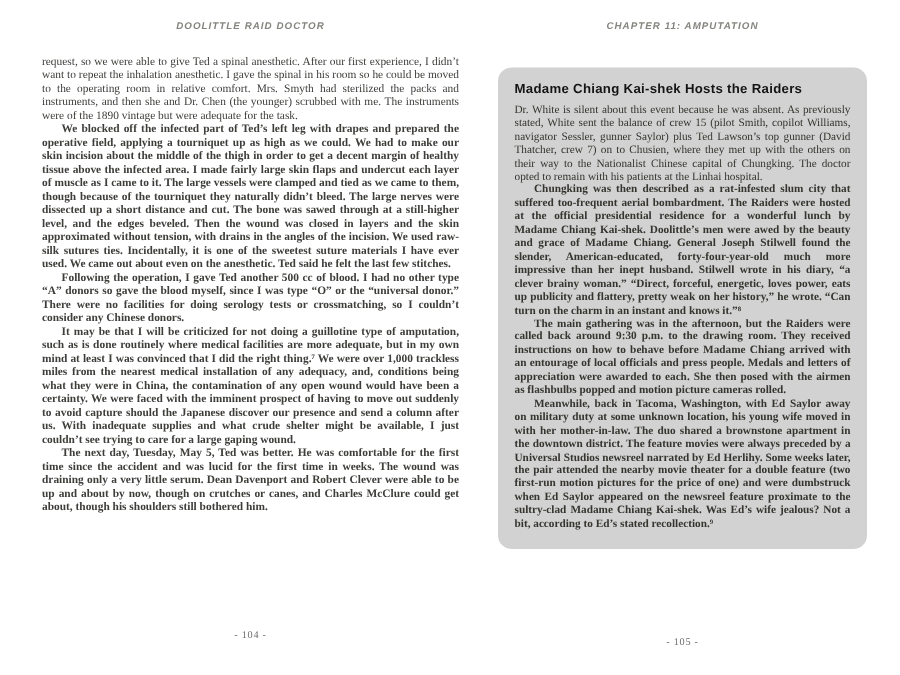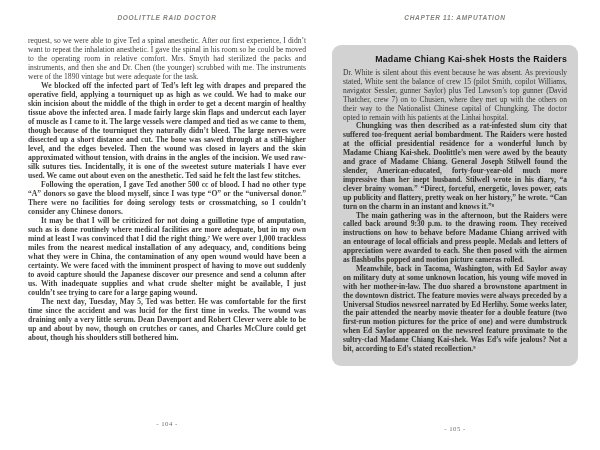--- a/index.html
+++ b/index.html
@@ -41,21 +41,21 @@
   .sidebar-box {
     position: absolute;
     top: 45px; left: 0; right: 0;
     background: var(--box_bg, #d2d2d2);
     border-radius: 9px;
     padding: 9px 11px 12px 11px;
     box-sizing: border-box;
     min-height: 317px;
   }
   .box-title {
-    text-align: right;
+    text-align: left;
     font-family: "Liberation Sans", "DejaVu Sans", sans-serif;
     font-weight: bold;
     font-size: 8.8px;
     letter-spacing: 0.2px;
     color: #141414;
     margin: 0 0 5px 0;
   }
   .sidebar-box p {
     font-size: 7.5px;
     line-height: 8.9px;

